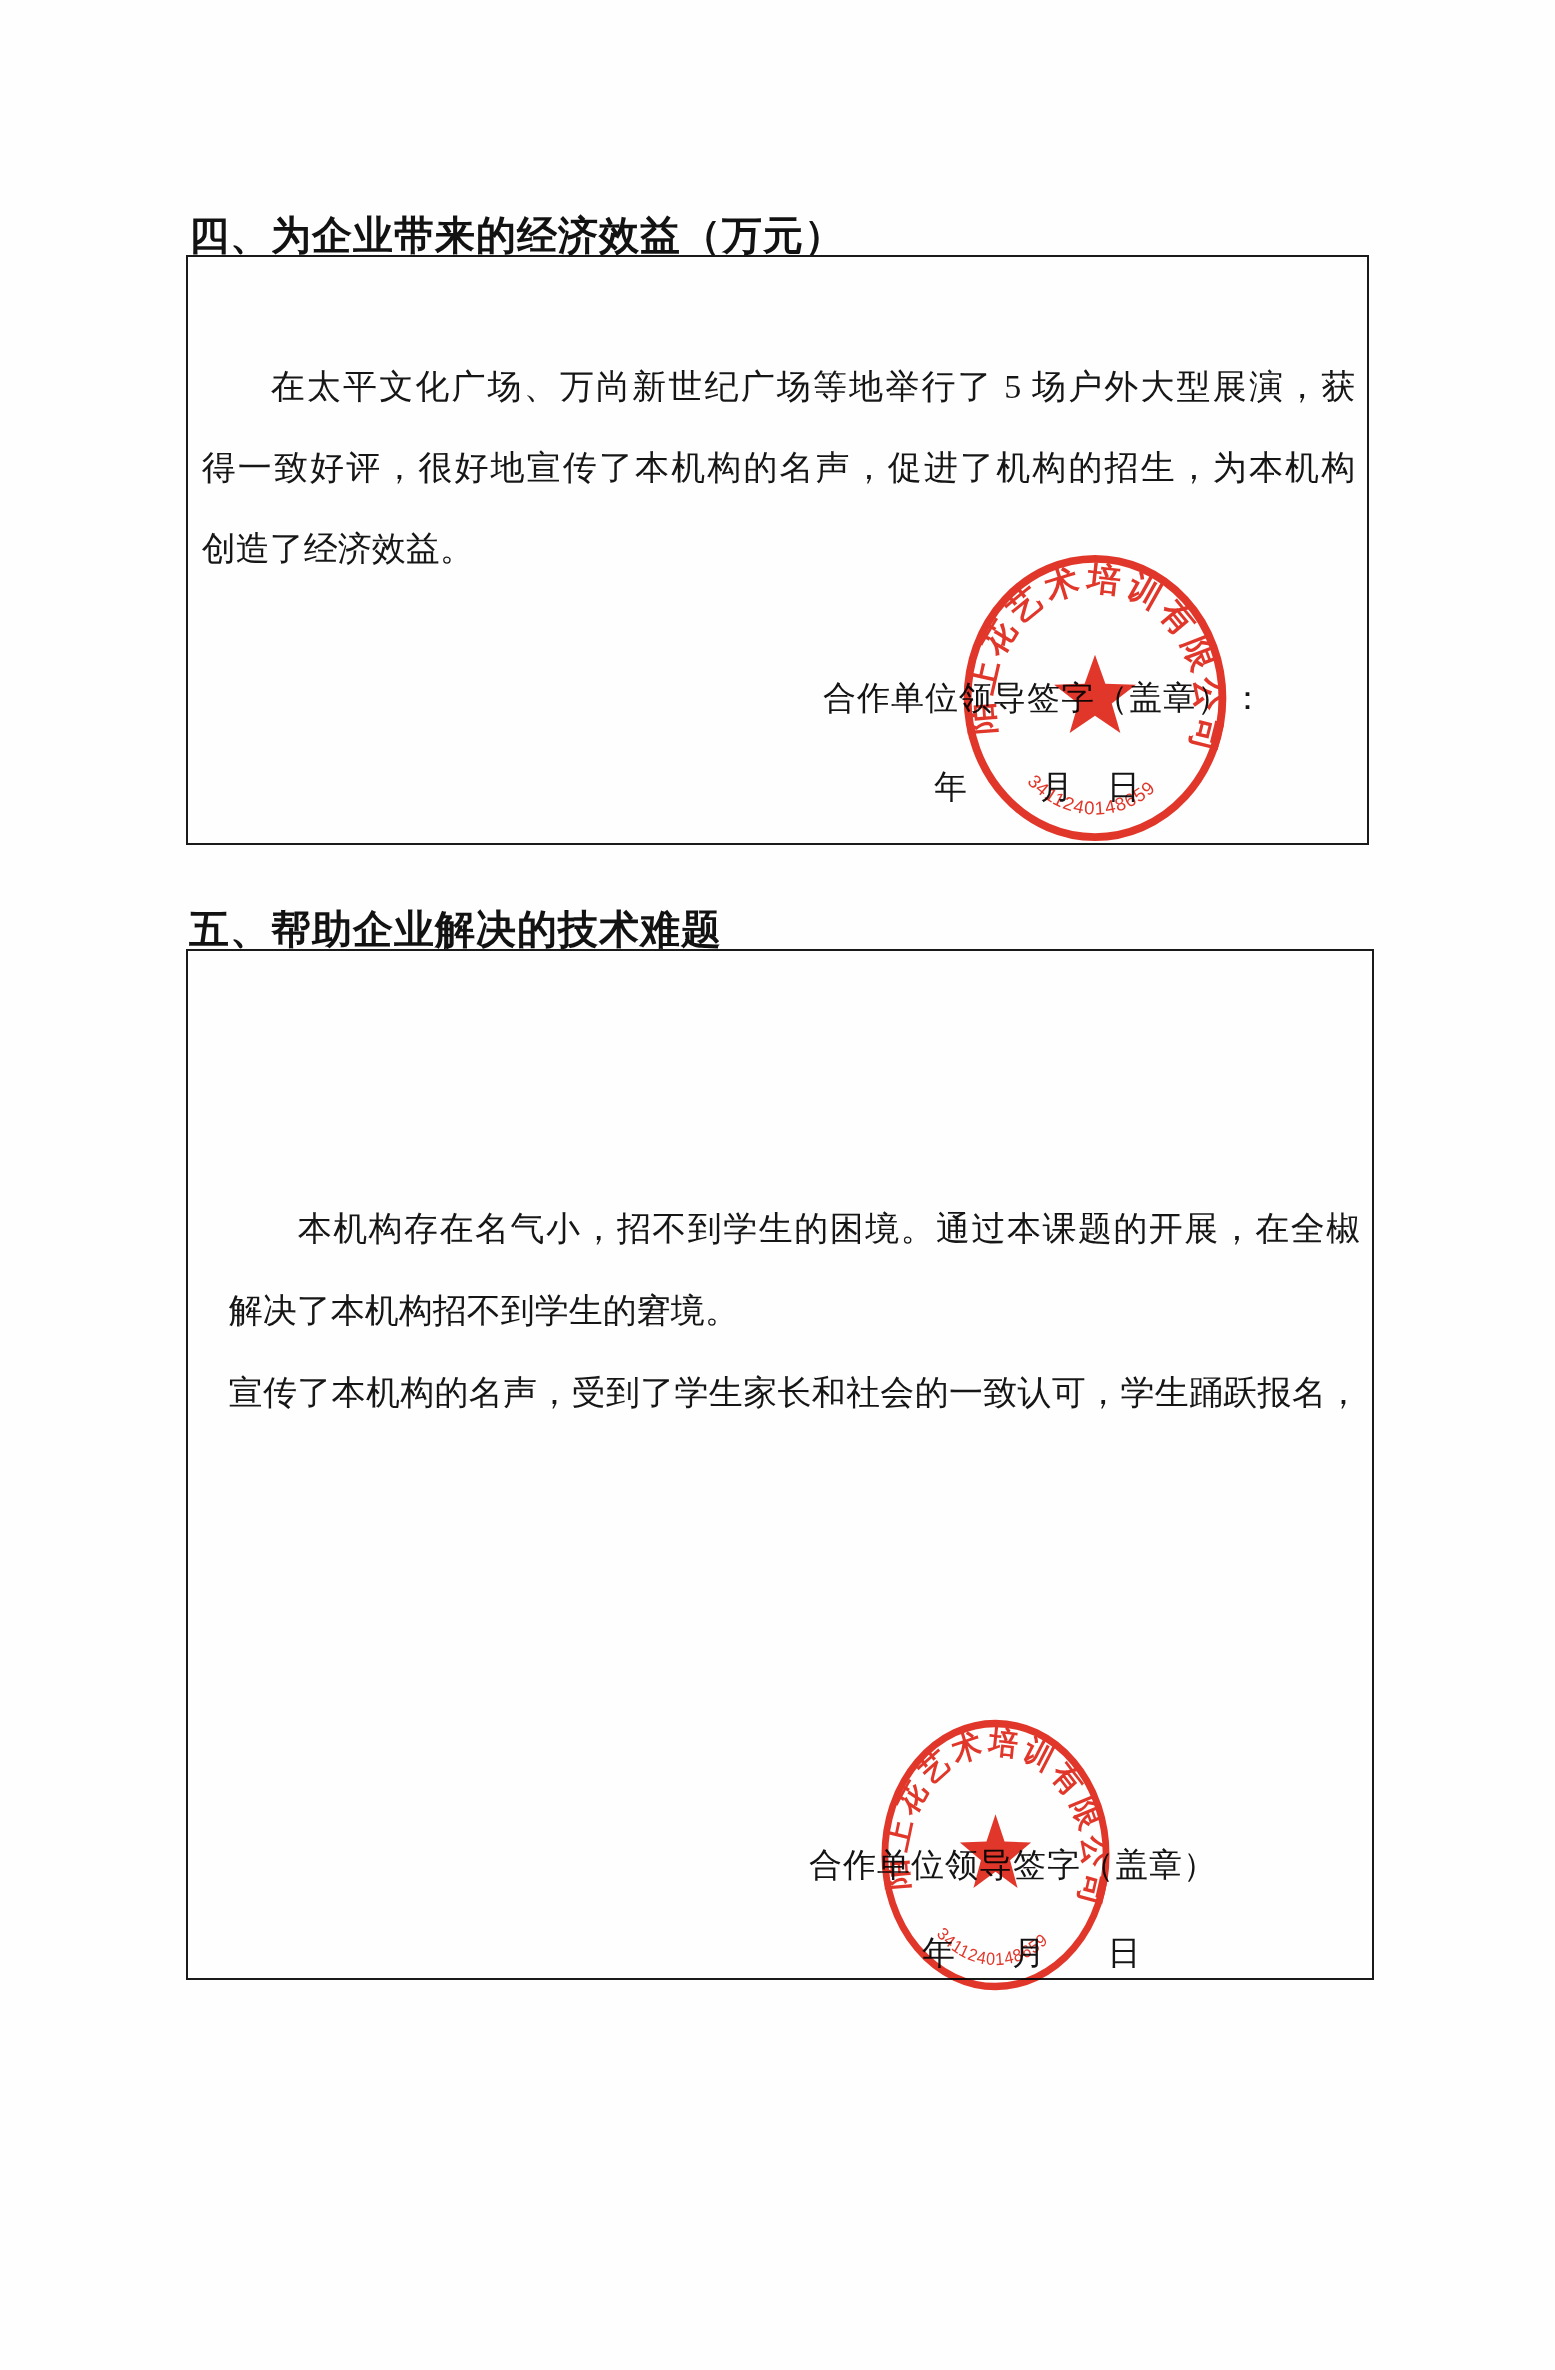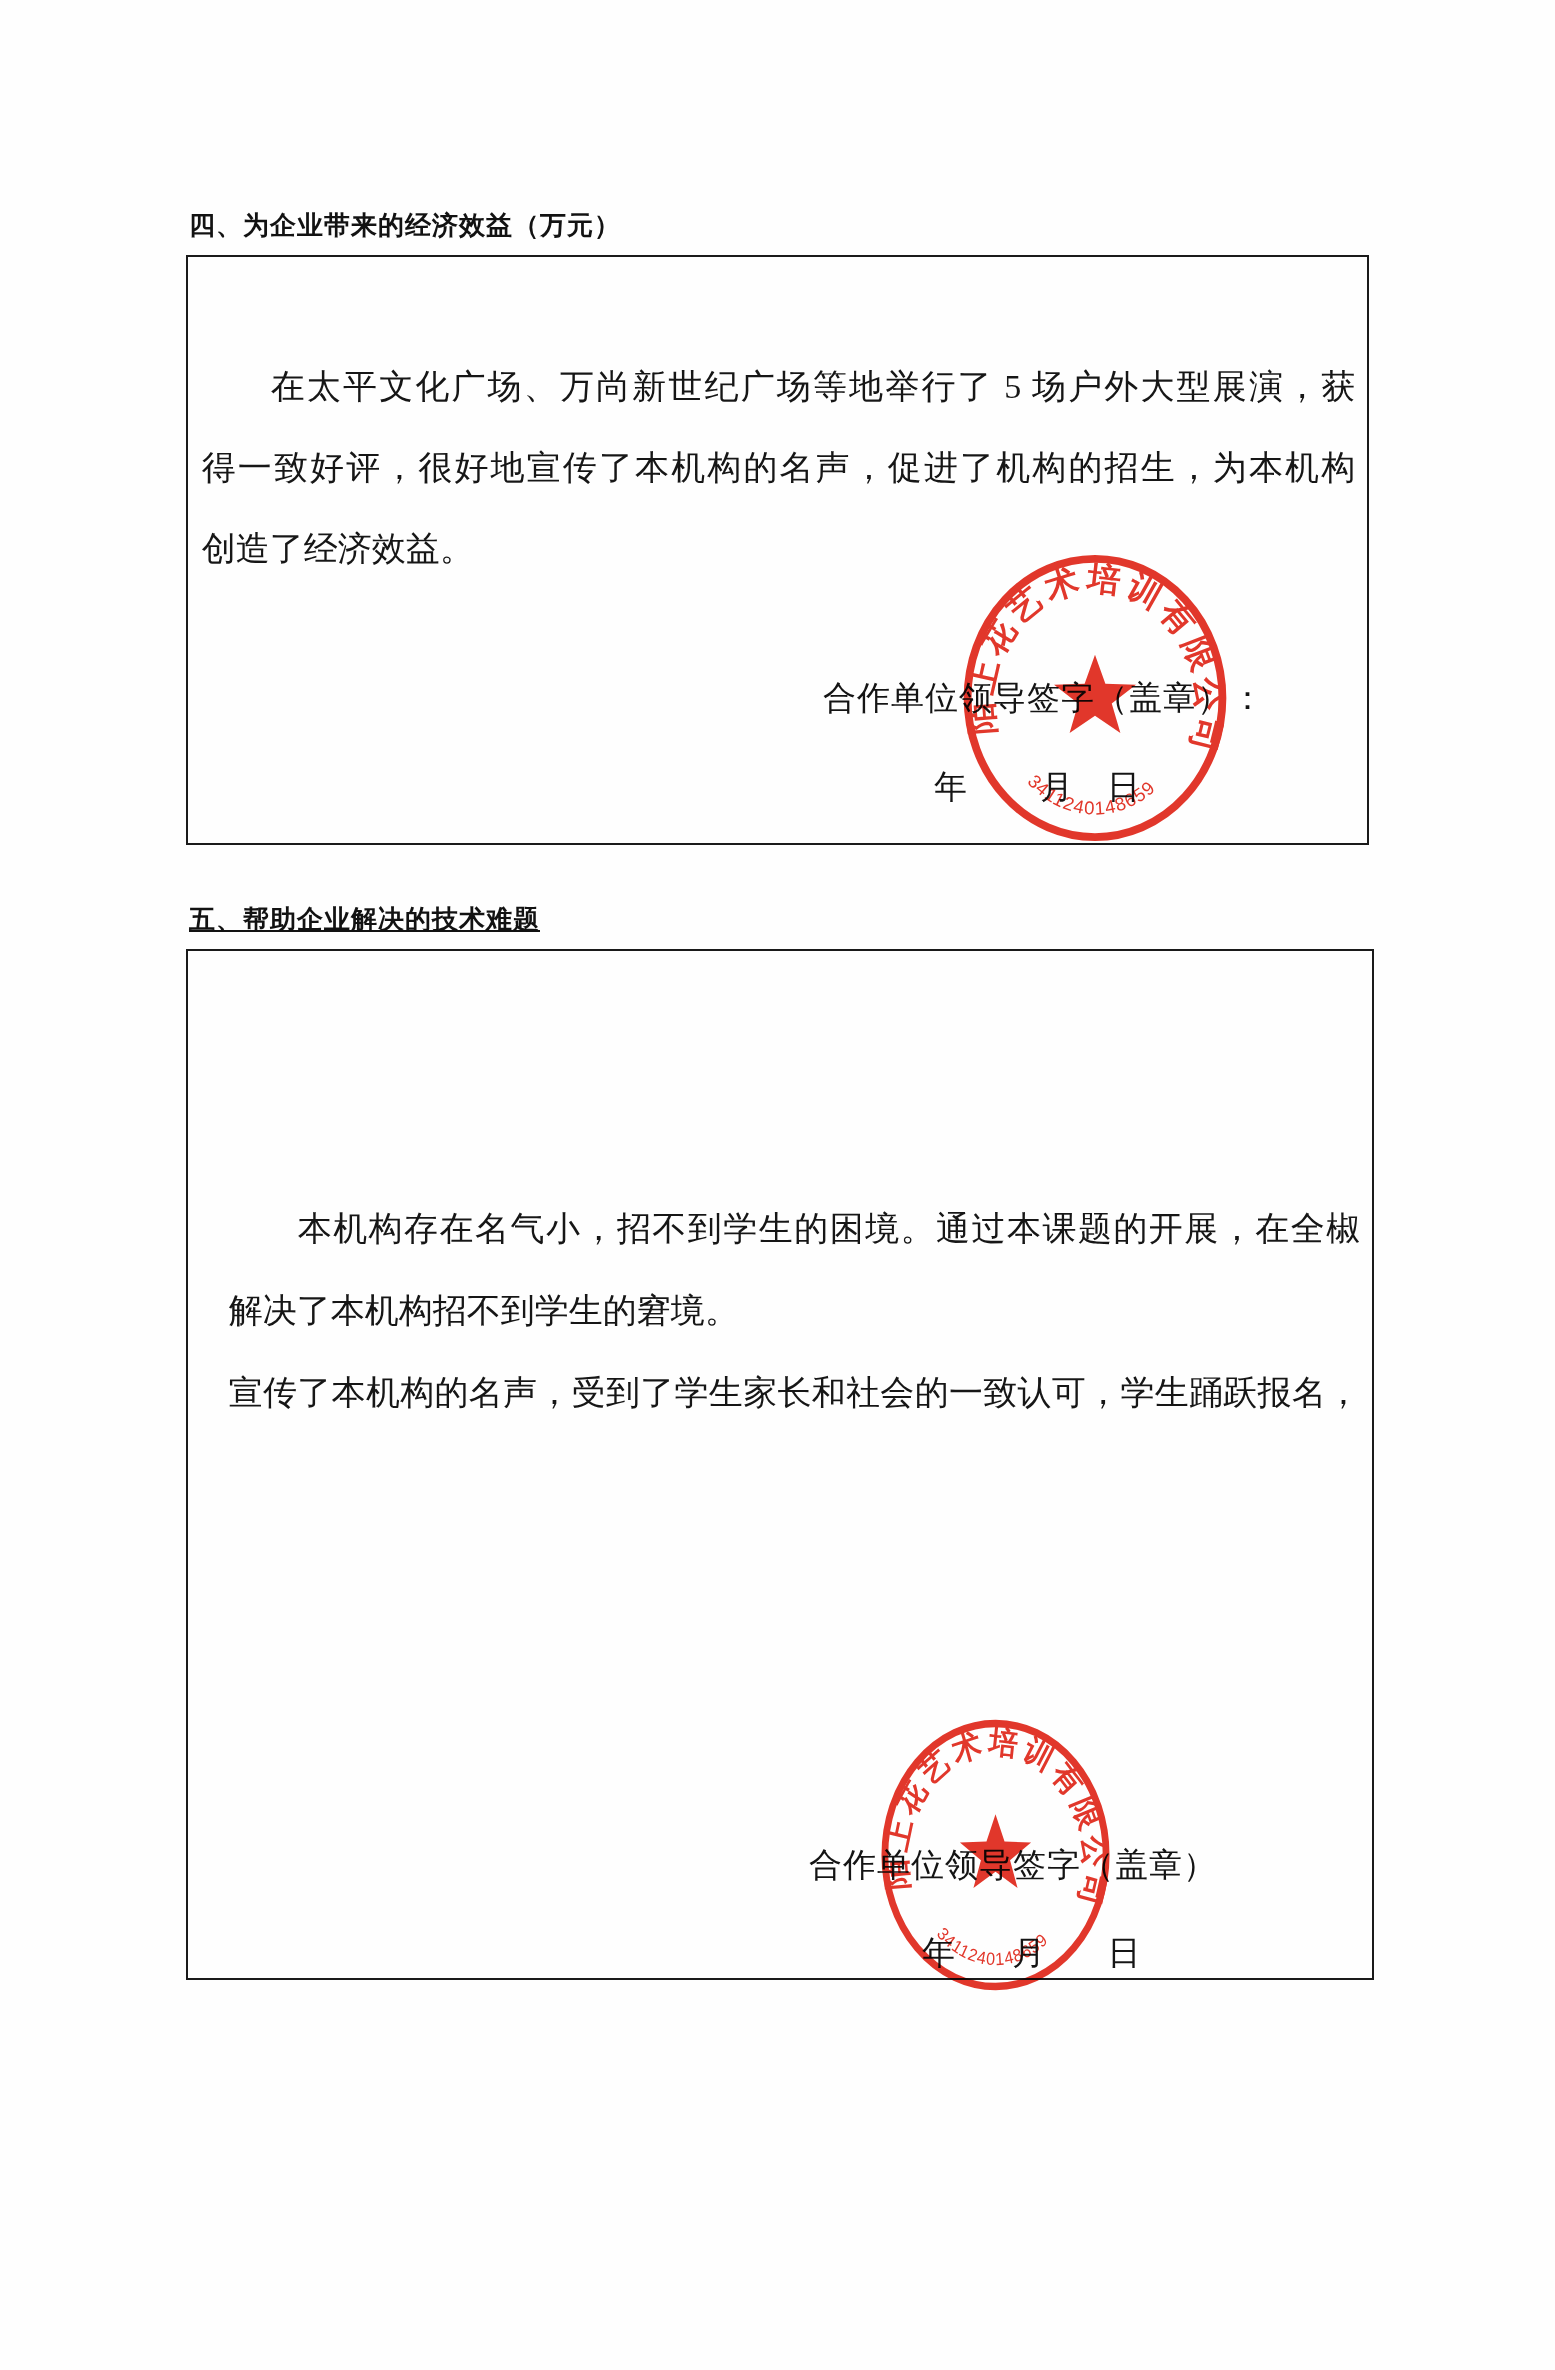--- a/index.html
+++ b/index.html
@@ -9,21 +9,21 @@
     height:2370px;
     background:#fefefe;
     font-family:"Liberation Serif", serif;
     color:#1b1b1b;
     overflow:hidden;
   }
   .heading{
     position:absolute;
     font-family:"Liberation Sans", sans-serif;
     font-weight:700;
-    font-size:26px;
+    font-size:40px;
     letter-spacing:1px;
     color:#121212;
     white-space:nowrap;
   }
   .box{
     position:absolute;
     border:2.9px solid #1a1a1a;
     box-sizing:border-box;
     background:transparent;
   }
@@ -93,21 +93,21 @@
       <path id="ser1" d="M -76,78 A 97,108 0 0 0 76,78" fill="none"></path>
     </defs>
     <text font-size="34" letter-spacing="5" fill="#e02618" font-family="Liberation Serif, serif" font-weight="700">
       <textPath href="#ring1" startOffset="10">陌上花艺术培训有限公司</textPath>
     </text>
     <text font-size="19" letter-spacing="1" fill="#e02618" font-family="Liberation Sans, sans-serif">
       <textPath href="#ser1" startOffset="10">3411240148659</textPath>
     </text>
   </svg>
 
-  <div class="heading" style="left:189px; top:902px;text-decoration:underline;">五、帮助企业解决的技术难题</div>
+  <div class="heading" style="left:189px; top:902px;">五、帮助企业解决的技术难题</div>
 
   <div class="box" style="left:186px; top:949px; width:1188px; height:1031px;">
 
     <div class="para" style="left:13.7px; right:11.8px; top:237px; line-height:82px;margin-left:27px;">
       <div class="line indent">本机构存在名气小，招不到学生的困境。通过本课题的开展，在全椒</div>
       <div class="line last">解决了本机构招不到学生的窘境。</div>
       <div class="line">宣传了本机构的名声，受到了学生家长和社会的一致认可，学生踊跃报名，</div>
     </div>
   </div>
 

